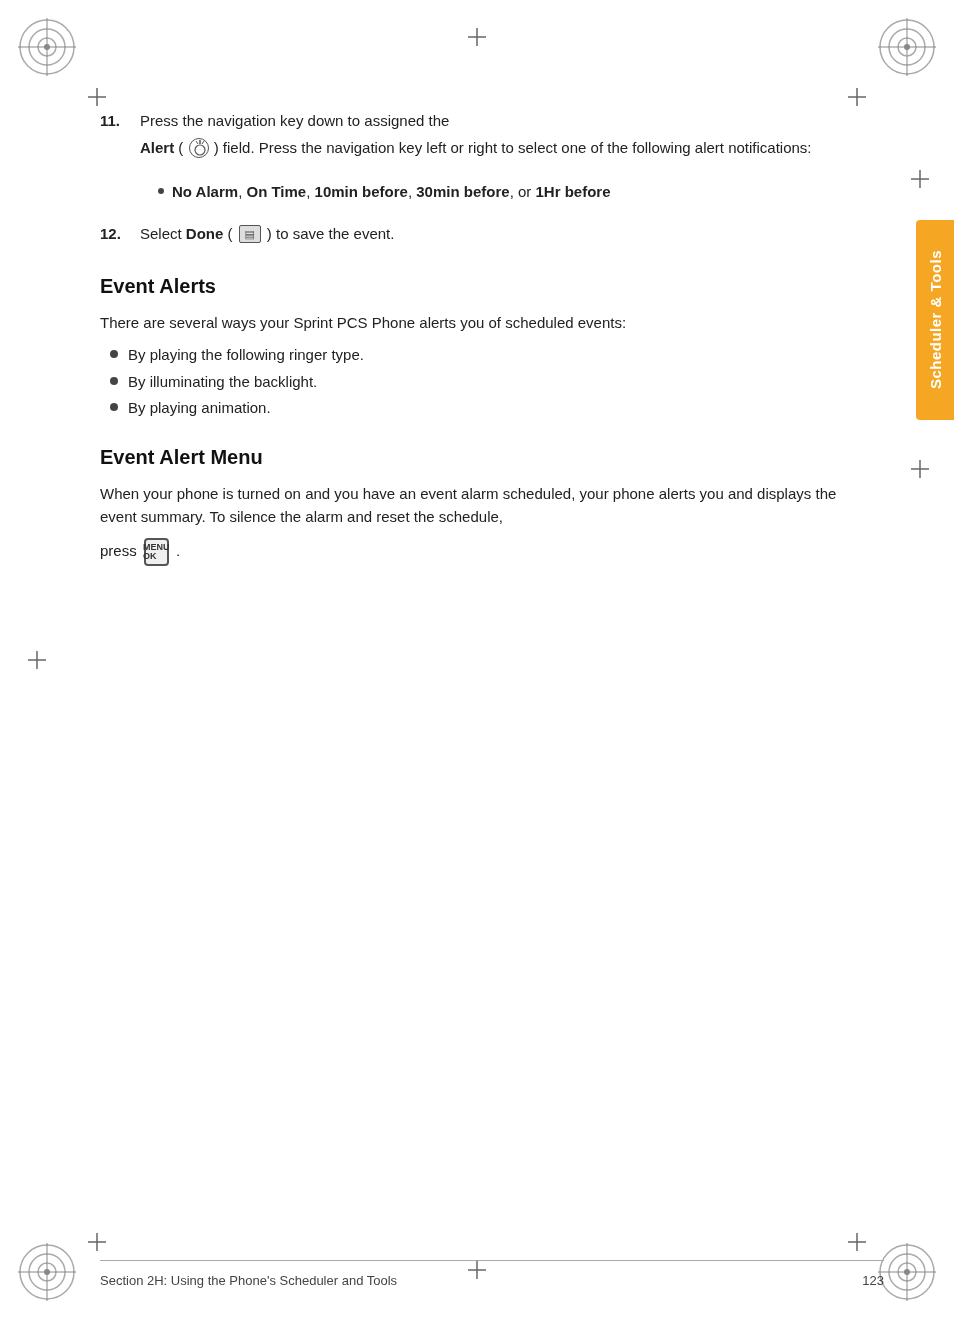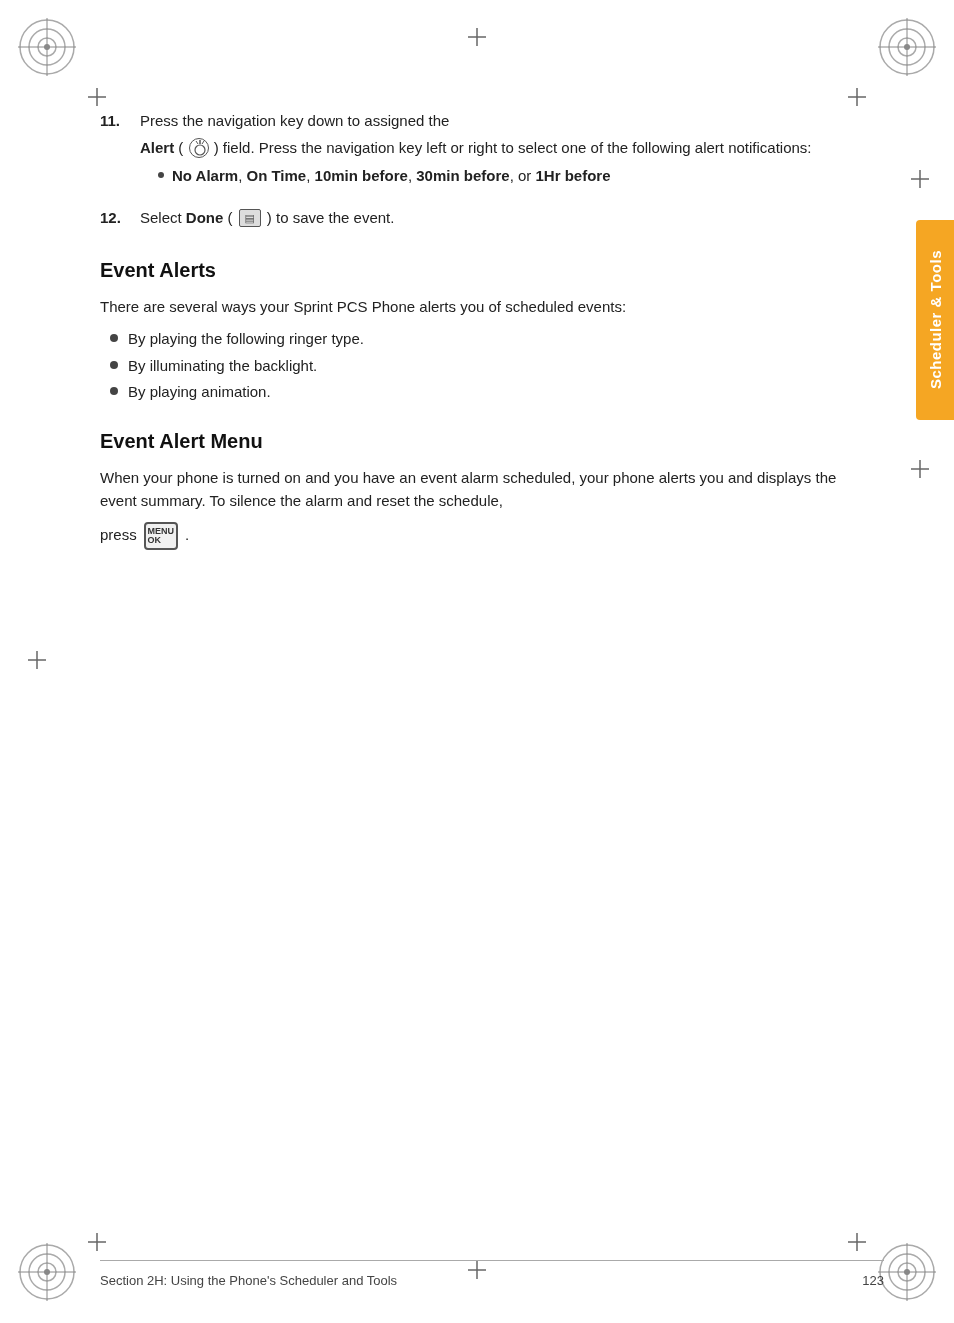--- a/index.html
+++ b/index.html
@@ -127,21 +127,21 @@
       justify-content: space-between;
       align-items: center;
       font-size: 13px;
       color: #444;
       border-top: 1px solid #aaa;
       padding-top: 12px;
     }
 
     .sub-bullet {
       margin-left: 18px;
-      margin-top: 6px;
+      margin-top: 22px;
     }
 
     .sub-bullet-item {
       display: flex;
       align-items: flex-start;
       margin-bottom: 3px;
     }
 
     .sub-bullet-dot {
       width: 6px;
@@ -332,21 +332,21 @@
       </div>
     </div>
 
     <div class="section-heading" style="margin-top:22px;">Event Alert Menu</div>
 
     <p class="body-text">
       When your phone is turned on and you have an event alarm scheduled, your phone alerts you and displays the event summary. To silence the alarm and reset the schedule,
     </p>
     <p class="body-text" style="margin-top:4px;">
       press
-      <span style="display:inline-flex; align-items:center; justify-content:center; width:34px; height:28px; border:2px solid #555; border-radius:4px; font-size:9px; font-weight:bold; vertical-align:middle; margin:0 3px; color:#333; background:#f0f0f0; line-height:1;">MENU<br>OK</span>
+      <span style="display:inline-flex; align-items:center; justify-content:center; width:25px; height:28px; border:2px solid #555; border-radius:4px; font-size:9px; font-weight:bold; vertical-align:middle; margin:0 3px; color:#333; background:#f0f0f0; line-height:1;">MENU<br>OK</span>
       .
     </p>
 
   </div>
 
   <div class="footer">
     <span>Section 2H: Using the Phone's Scheduler and Tools</span>
     <span>123</span>
   </div>
 

